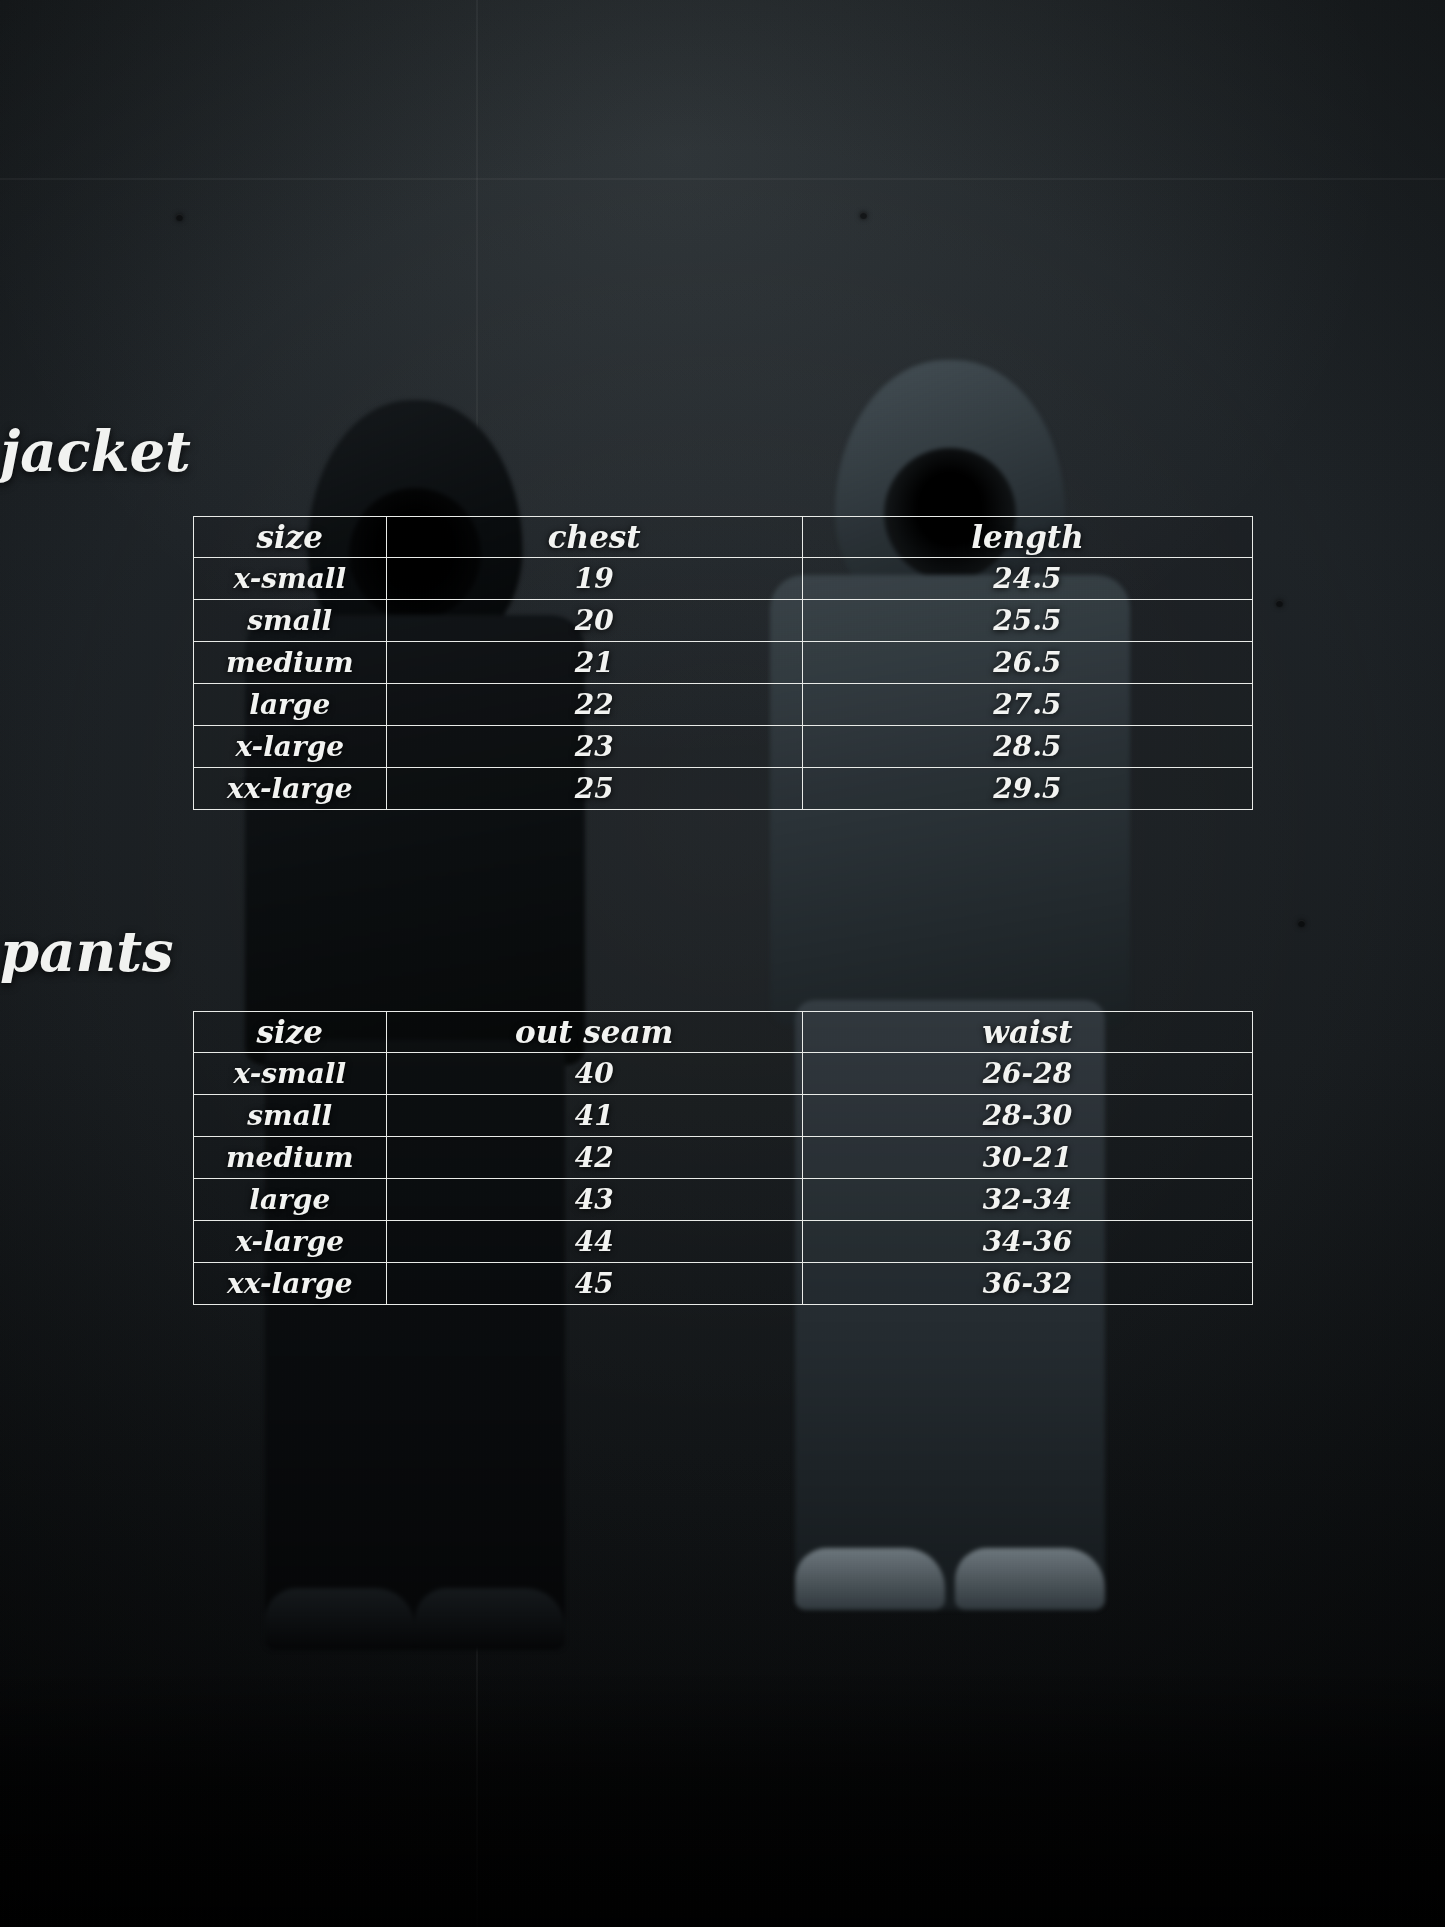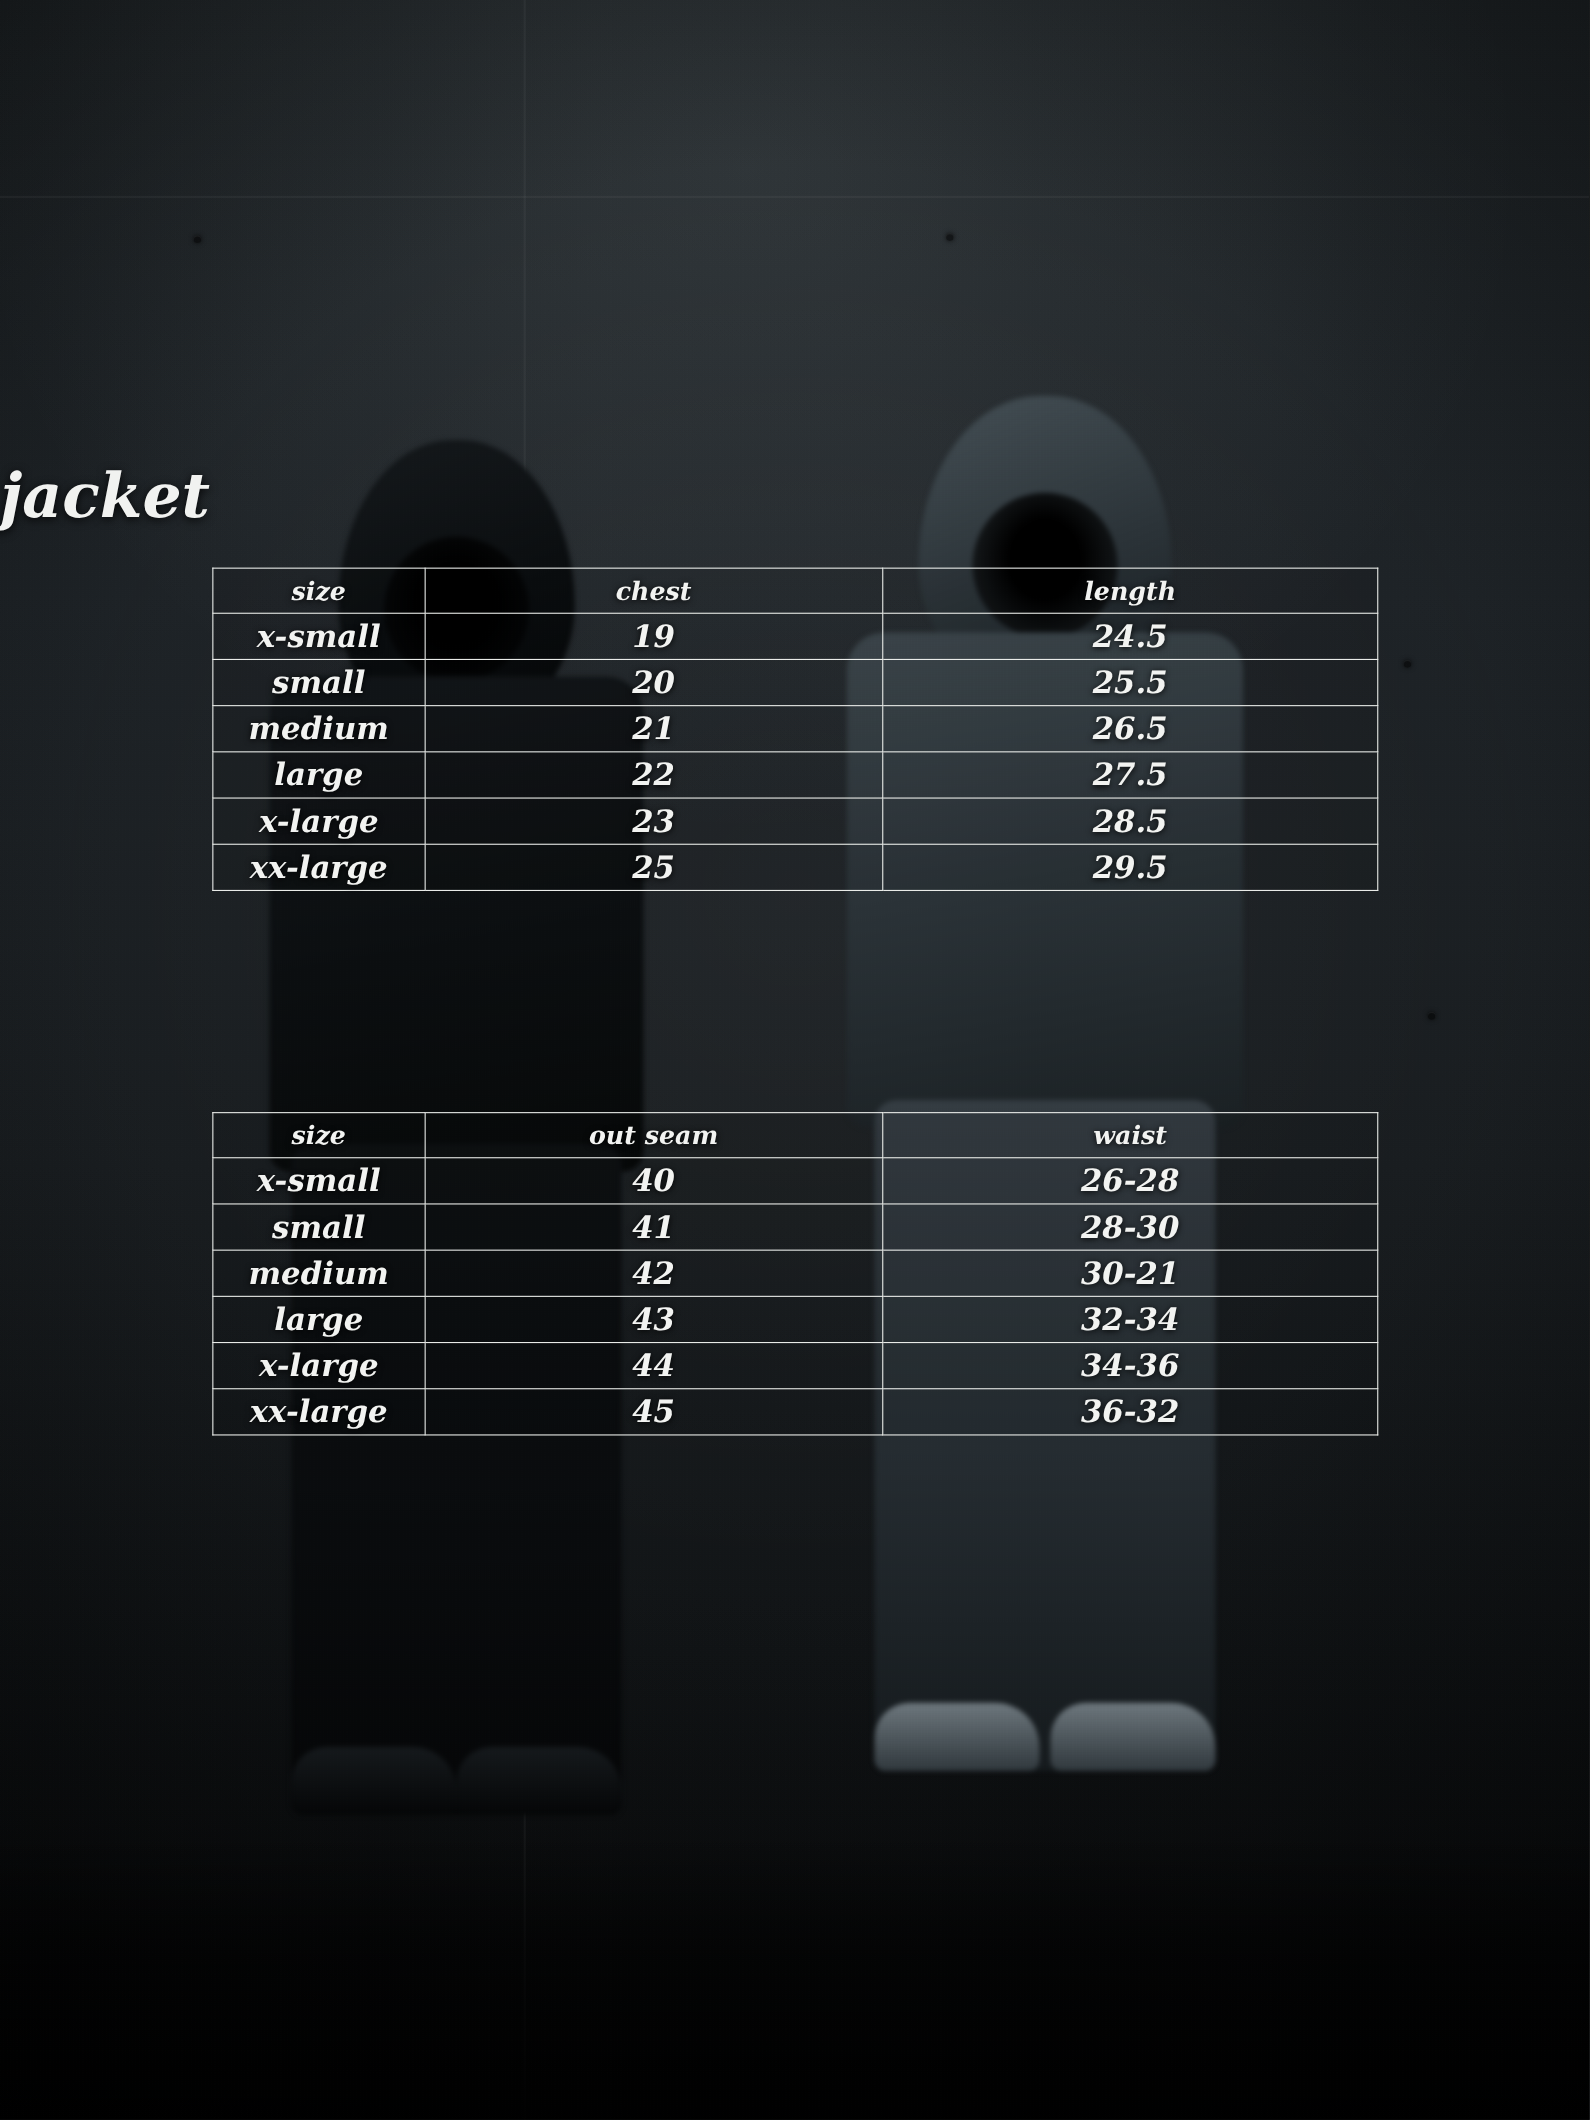--- a/index.html
+++ b/index.html
@@ -176,21 +176,21 @@
     border: 1.6px solid #e9ebe8;
     color: #f2f3f1;
     text-align: center;
     font-family: "DejaVu Serif", serif;
     font-weight: 700;
     font-style: italic;
     text-shadow: 0 1px 6px rgba(0,0,0,0.9);
     padding: 0;
     background: rgba(0,0,0,0.06);
   }
-  table.size-table th { height: 40px; font-size: 23px; }
+  table.size-table th { height: 40px; font-size: 31px; }
   table.size-table td { height: 41px; font-size: 28px; }
   .col-size { width: 148px; }
   .col-mid  { width: 320px; }
   .col-last { width: 346px; }
 </style>
 </head>
 <body>
 
 <div class="page">
 
@@ -270,20 +270,21 @@
           <td>28.5</td>
         </tr>
         <tr>
           <td>xx-large</td>
           <td>25</td>
           <td>29.5</td>
         </tr>
       </tbody>
     </table>
 
+    <div class="section-title pants">pants</div>
 
     <table class="size-table pants-table">
       <colgroup>
         <col class="col-size">
           <col class="col-mid">
           <col class="col-last">
       </colgroup>
       <thead>
         <tr>
           <th>size</th>

